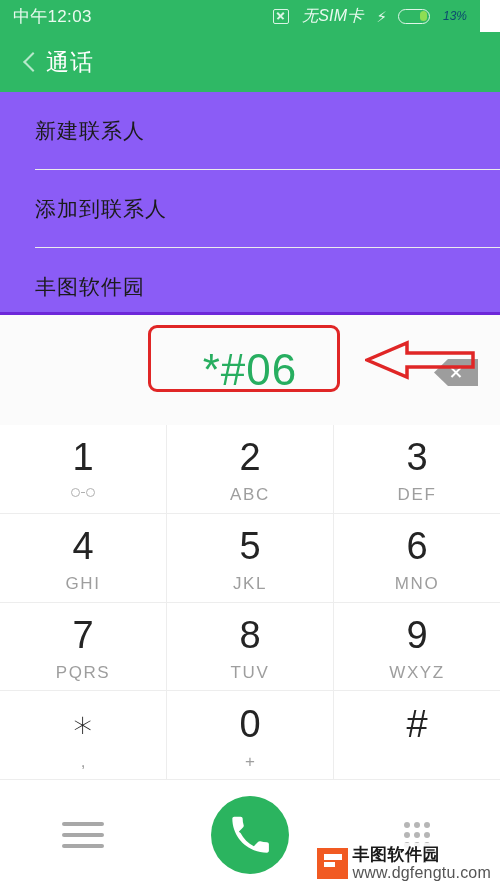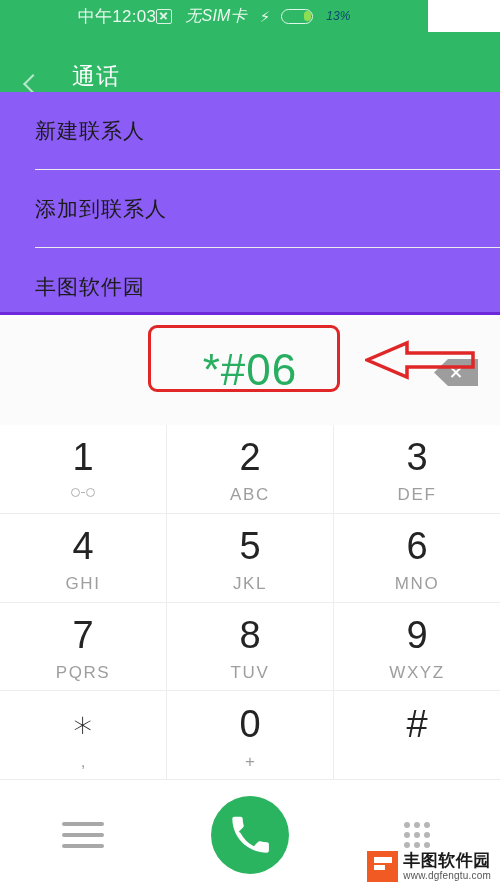--- a/index.html
+++ b/index.html
@@ -7,23 +7,23 @@
   body {
     font-family:"Liberation Sans","DejaVu Sans",sans-serif;
     background:#ffffff;
     overflow:hidden;
     position:relative;
   }
   .phone { position:relative; width:500px; height:889px; overflow:hidden; background:#fff; }
 
   
   .statusbar {
-    position:absolute; top:0; left:0; width:428px; height:32px;
+    position:absolute; top:0; left:0; width:480px; height:32px;
     background:#2FB865;
-    display:flex; align-items:center; justify-content:center;
+    display:flex; align-items:center; justify-content:space-between;
     padding:16px 13px;
   }
   .status-time { color:#eafaf0; font-size:17px; letter-spacing:.3px; }
   .status-right { display:flex; align-items:center; gap:13px;font-style:italic; }
   .nosig-icon {
     width:16px; height:15px; border:1.6px solid #d9f4e4; border-radius:2px;
     position:relative;
   }
   .nosig-icon::before, .nosig-icon::after {
     content:""; position:absolute; left:2px; top:5.4px; width:9px; height:1.6px;
@@ -37,21 +37,21 @@
     width:32px; height:15px; border:1.6px solid #dff6e8; border-radius:8px;
     position:relative; display:flex; align-items:center; justify-content:flex-end;
     padding-right:1.5px;
   }
   .battery-fill { width:7px; height:10px; border-radius:5px; background:#8ede54; }
   .status-pct { color:#0c4a6e; font-size:12px; }
 
   
   .header {
     position:absolute; top:32px; left:0; width:500px; height:60px;
-    background:#2FB865; display:flex; align-items:flex-end; padding-left:22px; gap:34px;
+    background:#2FB865; display:flex; align-items:center; padding-left:22px; gap:8px;
   }
   .back-chevron { width:16px; height:16px; position:relative; }
   .back-chevron::before {
     content:""; position:absolute; left:4px; top:1px;
     width:12px; height:12px;
     border-left:2.6px solid #b7e8cb; border-bottom:2.6px solid #b7e8cb;
     transform:rotate(45deg);
   }
   .header-title { color:#ffffff; font-size:23px; letter-spacing:1px; }
 
@@ -148,21 +148,21 @@
     width:31px; height:31px; background:#F15A22; position:relative; flex:none;
   }
   .wm-logo::before {
     content:""; position:absolute; left:7px; top:6px; width:18px; height:6px; background:#fff;
   }
   .wm-logo::after {
     content:""; position:absolute; left:7px; top:14px; width:11px; height:5px; background:#fff;
   }
   .wm-text { display:flex; flex-direction:column; line-height:1.1; }
   .wm-cn { font-size:17px; color:#1a1a1a; font-weight:bold; letter-spacing:.5px; }
-  .wm-url { font-size:10px; color:#555; letter-spacing:.2px; }
+  .wm-url { font-size:16px; color:#555; letter-spacing:.2px; }
 </style>
 </head>
 <body>
 
 <div class="phone">
 
   <div class="statusbar">
     <div class="status-time">中午12:03</div>
     <div class="status-right">
       <div class="nosig-icon"></div>

